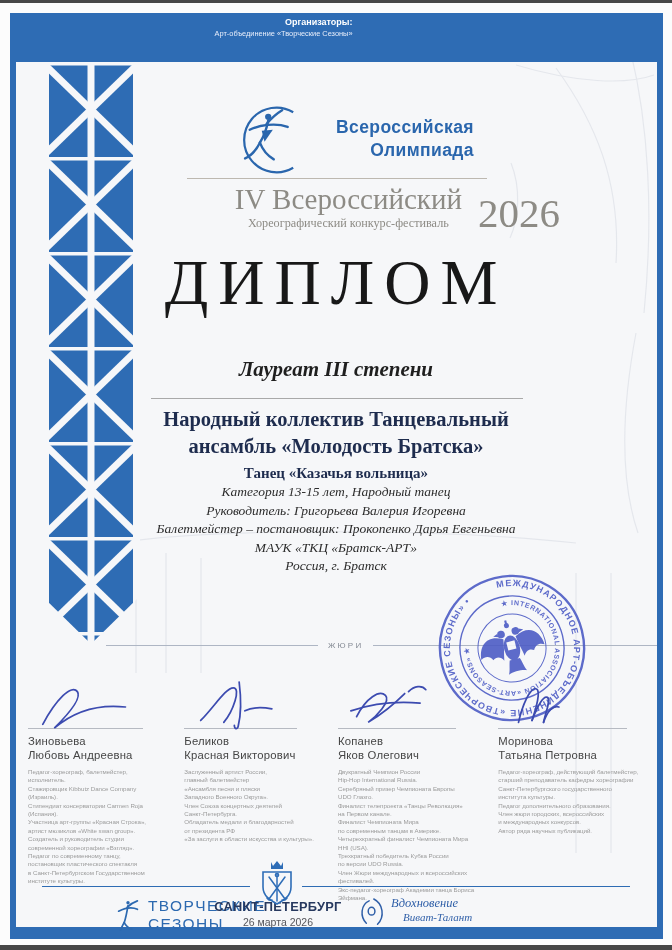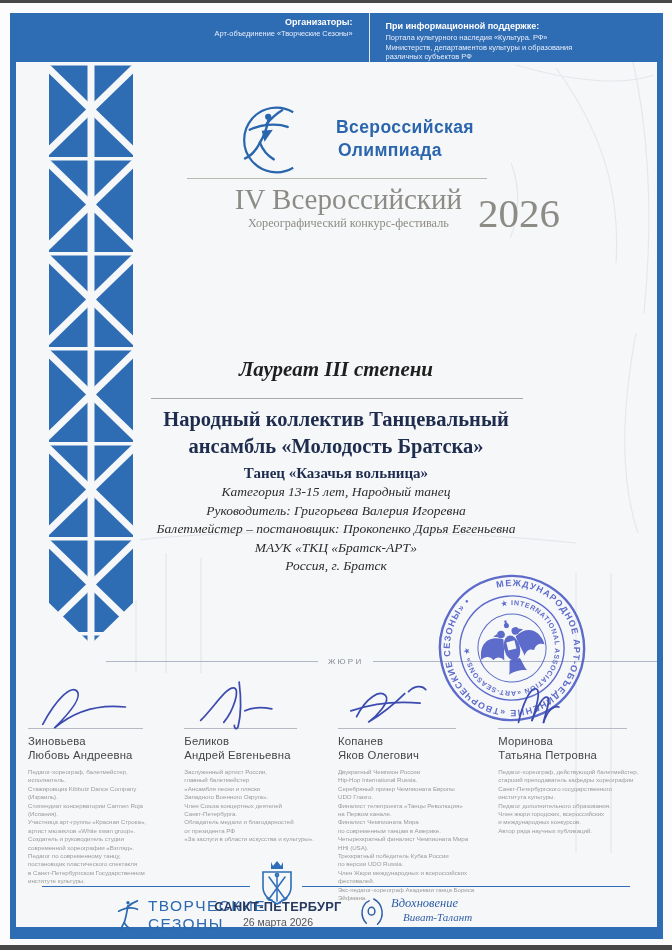--- a/index.html
+++ b/index.html
@@ -17,41 +17,41 @@
   .hdr-left{flex:0 0 55%;text-align:right;padding:4px 16px 0 0;}
   .hdr-right{flex:1;padding:8px 0 0 16px;border-left:1.5px solid rgba(255,255,255,.85);}
   .hdr-label{font-size:9px;font-weight:bold;line-height:11px;}
   .hdr-sub{font-size:7.4px;line-height:9.6px;color:#e8eefb;margin-top:1px;white-space:pre-line;}
   
   .lattice{position:absolute;left:26px;top:49px;width:98px;height:582px;z-index:1;
            clip-path:polygon(0 0,100% 0,100% calc(100% - 48px),50% 100%,0 calc(100% - 48px));}
   
   .blk{position:absolute;left:96px;width:448px;text-align:center;z-index:2;}
   .logo-row{top:86px;display:flex;justify-content:center;align-items:center;transform:translateX(18px);}
-  .logo-text{text-align:left;margin-left:10px;color:#2a66ad;font-weight:bold;
+  .logo-text{text-align:right;margin-left:10px;color:#2a66ad;font-weight:bold;
              font-size:17.5px;line-height:23px;letter-spacing:.4px;}
   .lt1{padding-left:18px;}　.lt3{padding-left:20px;}
   .div1{top:165px;left:50%;transform:translateX(-50%);width:300px;border-top:1px solid #bdb8b0;}
   .comp-row{top:171px;display:flex;justify-content:flex-end;align-items:flex-end;gap:16px;
             color:#8d8b85;font-family:"Liberation Serif",serif;}
   .comp-title{font-size:29px;line-height:30px;}
   .comp-sub{font-size:12.2px;line-height:15px;margin-top:2px;}
   .comp-year{font-size:41px;line-height:36px;}
   .diploma{top:238px;font-family:"Liberation Serif",serif;font-size:64px;line-height:1;
            letter-spacing:10px;color:#181818;}
   .award{top:344px;font-family:"Liberation Serif",serif;font-style:italic;font-weight:bold;
          font-size:21px;color:#1f1f1f;}
   .div2{top:385px;left:50%;transform:translateX(-50%);width:372px;border-top:1px solid #a9a9a9;}
   .recipient{top:393px;font-family:"Liberation Serif",serif;font-weight:bold;font-size:20.5px;
              line-height:26.5px;color:#1e2c4e;white-space:pre-line;}
   .piece{top:452px;font-family:"Liberation Serif",serif;font-weight:bold;font-size:15px;color:#1e2c4e;}
   .details{top:470px;font-family:"Liberation Serif",serif;font-style:italic;font-size:13.5px;
            line-height:18.6px;color:#2c2c2c;white-space:pre-line;}
   
-  .jury-rule{position:absolute;z-index:2;top:644px;left:0;right:0;display:flex;align-items:center;}
+  .jury-rule{position:absolute;z-index:2;top:628px;left:0;right:0;display:flex;align-items:center;}
   .jr-sp{width:90px;}
   .jr-line{flex:1;border-top:1px solid #aeb6c4;}
   .jr-label{font-size:8px;letter-spacing:2.2px;color:#868c96;margin:0 10px;}
   .jury{position:absolute;z-index:4;top:675px;left:12px;right:5px;display:grid;
         grid-template-columns:1.02fr 1fr 1.05fr 1.15fr;column-gap:20px;}
   .sig{height:40px;position:relative;}
   .sig svg{position:absolute;left:4px;bottom:-4px;overflow:visible;}
   .sigline{border-top:1px solid #b6bac2;width:84%;margin-bottom:6px;}
   .jname{font-size:11.3px;line-height:13.5px;color:#454545;font-weight:500;letter-spacing:.2px;}
   .jbio{margin-top:6px;font-size:6.2px;line-height:8.4px;color:#9b9b9b;letter-spacing:-.05px;white-space:pre-line;}
@@ -91,26 +91,20 @@
         <path d="M120,540 L120,660 M150,540 L150,660 M185,545 L185,660"></path>
         <path d="M560,560 L560,840 M595,560 L595,840"></path>
         <path d="M100,530 C200,515 420,515 560,530"></path>
       </g>
     </svg>
 
     <div class="hdr">
       <div class="hdr-left">
         <div class="hdr-label">Организаторы:</div>
         <div class="hdr-sub">Арт-объединение  «Творческие Сезоны»</div>
-      </div>
-      <div class="hdr-right">
-        <div class="hdr-label">При информационной поддержке:</div>
-        <div class="hdr-sub">Портала культурного наследия «Культура. РФ»
-Министерств, департаментов культуры и образования
-различных субъектов РФ</div>
       </div>
     </div>
 
     <div class="lattice">
       <svg width="98" height="582">
         <defs>
           <pattern id="truss" width="98" height="95" patternUnits="userSpaceOnUse">
             <rect width="98" height="95" fill="#2e6cb4"></rect>
             <g stroke="#f6f7f9" stroke-width="7">
               <path d="M0,0 H98"></path>
@@ -148,20 +142,21 @@
     <div class="blk div1"></div>
 
     <div class="blk comp-row">
       <div>
         <div class="comp-title">IV Всероссийский</div>
         <div class="comp-sub">Хореографический конкурс-фестиваль</div>
       </div>
       <div class="comp-year">2026</div>
     </div>
 
+    <div class="blk diploma">ДИПЛОМ</div>
     <div class="blk award">Лауреат III степени</div>
     <div class="blk div2"></div>
     <div class="blk recipient">Народный коллектив Танцевальный
 ансамбль «Молодость Братска»</div>
     <div class="blk piece">Танец «Казачья вольница»</div>
     <div class="blk details">Категория 13-15 лет, Народный танец
 Руководитель: Григорьева Валерия Игоревна
 Балетмейстер – постановщик: Прокопенко Дарья Евгеньевна
 МАУК «ТКЦ «Братск-АРТ»
 Россия, г. Братск</div>
@@ -236,21 +231,21 @@
           <svg width="110" height="50" viewBox="0 0 100 52">
             <g fill="none" stroke="#3c4bb0" stroke-width="1.8" stroke-linecap="round">
               <path d="M6,40 C20,26 32,6 40,6 C48,6 40,30 30,42"></path>
               <path d="M46,0 C48,16 48,34 45,46 C44,50 41,49 41,45"></path>
               <path d="M52,30 C60,26 70,26 80,28"></path>
             </g>
           </svg>
         </div>
         <div class="sigline"></div>
         <div class="jname">Беликов</div>
-        <div class="jname">Андрей Евгеньевна</div>
+        <div class="jname">Красная Викторович</div>
         <div class="jbio">Заслуженный артист России,
 главный балетмейстер
 «Ансамбля песни и пляски
 Западного Военного Округа».
 Член Союза концертных деятелей
 Санкт-Петербурга.
 Обладатель медали и благодарностей
 от президента РФ
 «За заслуги в области искусства и культуры».</div>
       </div>

